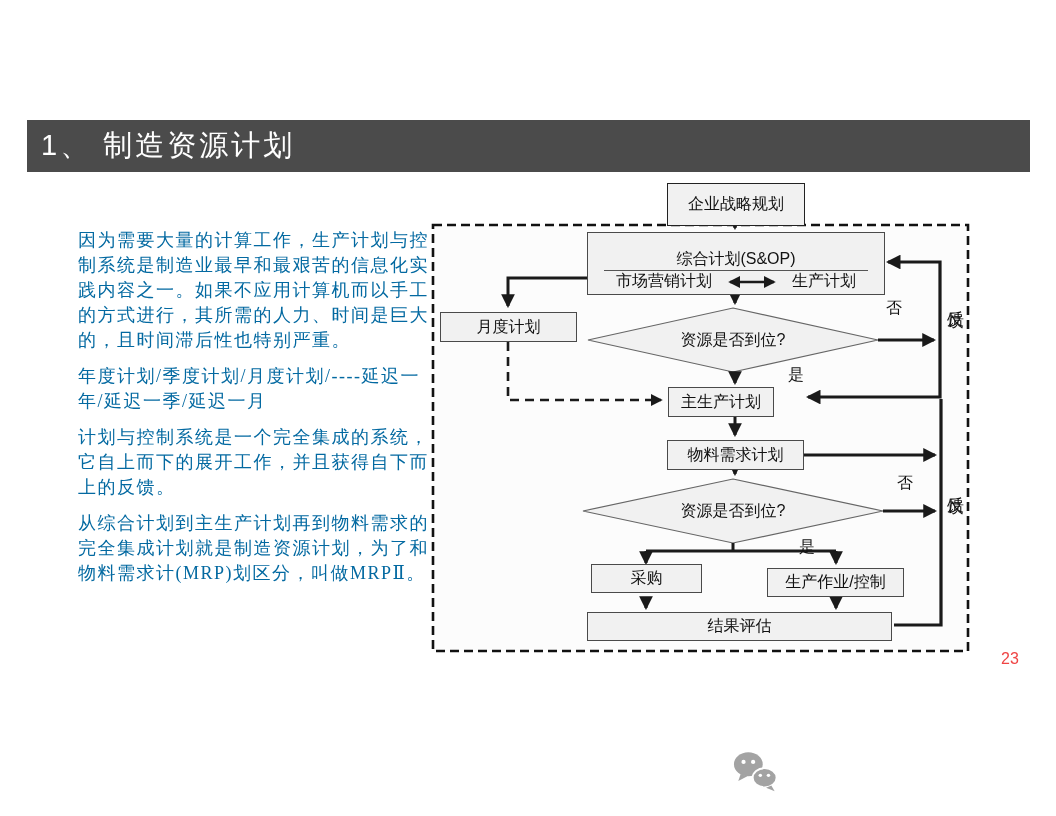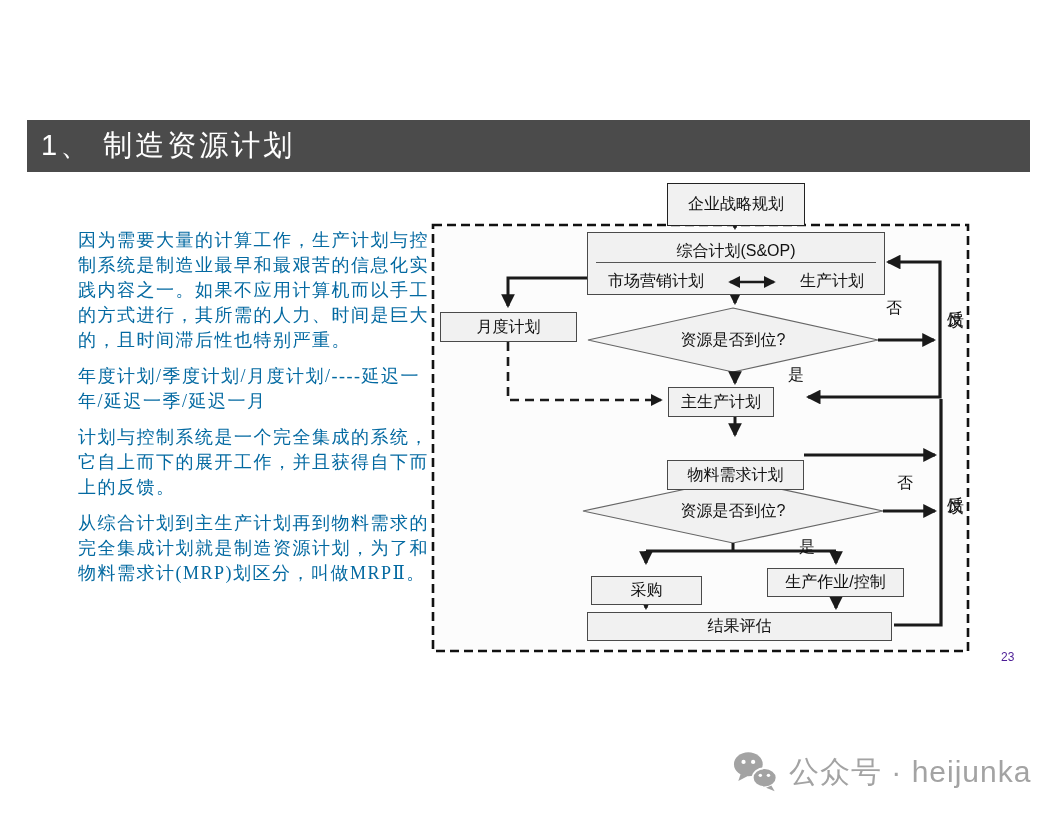--- a/index.html
+++ b/index.html
@@ -13,29 +13,29 @@
   .body-text{position:absolute;left:78px;top:228px;width:358px;color:#0369a1;
              font-size:18px;line-height:25px;letter-spacing:1.5px;
              font-family:"Liberation Serif","DejaVu Serif",serif;}
   .body-text p{margin:0 0 11px 0;}
   
   svg.wires{position:absolute;left:0;top:0;z-index:1;}
   
   .node{position:absolute;z-index:2;background:#f1f1f1;border:1.5px solid #4a4a4a;
         box-sizing:border-box;display:flex;align-items:center;justify-content:center;
         font-size:16px;color:#111;}
-  .sop{flex-direction:column;align-items:stretch;justify-content:flex-start;padding:8px;gap:8px;}
+  .sop{flex-direction:column;align-items:stretch;justify-content:flex-start;padding:16px;}
   .sop .row1{height:31px;display:flex;align-items:center;justify-content:center;border-bottom:1px solid #555;}
   .sop .row2{height:29px;display:flex;align-items:center;justify-content:space-between;padding:0 12px;}
   .lbl{position:absolute;z-index:2;color:#111;font-size:16px;}
   .lbl.vert{writing-mode:vertical-rl;text-orientation:upright;letter-spacing:3px;font-size:17px;}
   .dtext{position:absolute;z-index:2;display:flex;align-items:center;justify-content:center;
          font-size:16px;color:#111;}
   
-  .page-number{position:absolute;left:1001px;top:650px;font-size:12px;color:#4c1d95;z-index:2;}
+  .page-number{position:absolute;left:1001px;top:650px;font-size:16px;color:#ef4444;z-index:2;}
   .watermark{position:absolute;left:733px;top:750px;display:flex;align-items:center;gap:10px;z-index:2;}
   .watermark .wt{color:#a3a3a3;font-size:30px;letter-spacing:1px;}
 </style>
 </head>
 <body>
 
 <div class="page">
 
   <div class="title-bar">
     <span class="t">1、 制造资源计划</span>
@@ -105,27 +105,27 @@
   <div class="node" style="left:440px;top:312px;width:137px;height:30px;">
     <span>月度计划</span>
   </div>
 
   <div class="dtext" style="left:588px;top:310px;width:290px;height:60px;">资源是否到位?</div>
 
   <div class="node" style="left:668px;top:387px;width:106px;height:30px;">
     <span>主生产计划</span>
   </div>
 
-  <div class="node" style="left:667px;top:460px;width:137px;height:30px;align-items:center;">
+  <div class="node" style="left:667px;top:440px;width:137px;height:30px;align-items:center;">
     <span>物料需求计划</span>
   </div>
 
   <div class="dtext" style="left:583px;top:481px;width:300px;height:60px;">资源是否到位?</div>
 
-  <div class="node" style="left:591px;top:576px;width:111px;height:29px;">
+  <div class="node" style="left:591px;top:564px;width:111px;height:29px;">
     <span>采购</span>
   </div>
 
   <div class="node" style="left:767px;top:568px;width:137px;height:29px;">
     <span>生产作业/控制</span>
   </div>
 
   <div class="node" style="left:587px;top:612px;width:305px;height:29px;">
     <span>结果评估</span>
   </div>
@@ -143,16 +143,15 @@
     <svg width="46" height="44" viewBox="0 0 48 44">
       <ellipse cx="16" cy="14" rx="15" ry="12.5" fill="#a3a3a3"></ellipse>
       <path d="M8,24 L5.5,31.5 L15,26.5 Z" fill="#a3a3a3"></path>
       <circle cx="11" cy="11.5" r="2.2" fill="#ffffff"></circle>
       <circle cx="21" cy="11.5" r="2.2" fill="#ffffff"></circle>
       <ellipse cx="33" cy="28" rx="12.5" ry="10" fill="#a3a3a3" stroke="#ffffff" stroke-width="2"></ellipse>
       <path d="M40,36 L43.5,42 L34.5,38.5 Z" fill="#a3a3a3"></path>
       <circle cx="28.5" cy="25.5" r="1.8" fill="#ffffff"></circle>
       <circle cx="37" cy="25.5" r="1.8" fill="#ffffff"></circle>
     </svg>
-    <span class="wt">公众号 · heijunka</span>
   </div>
 
 </div>
 
 </body></html>

